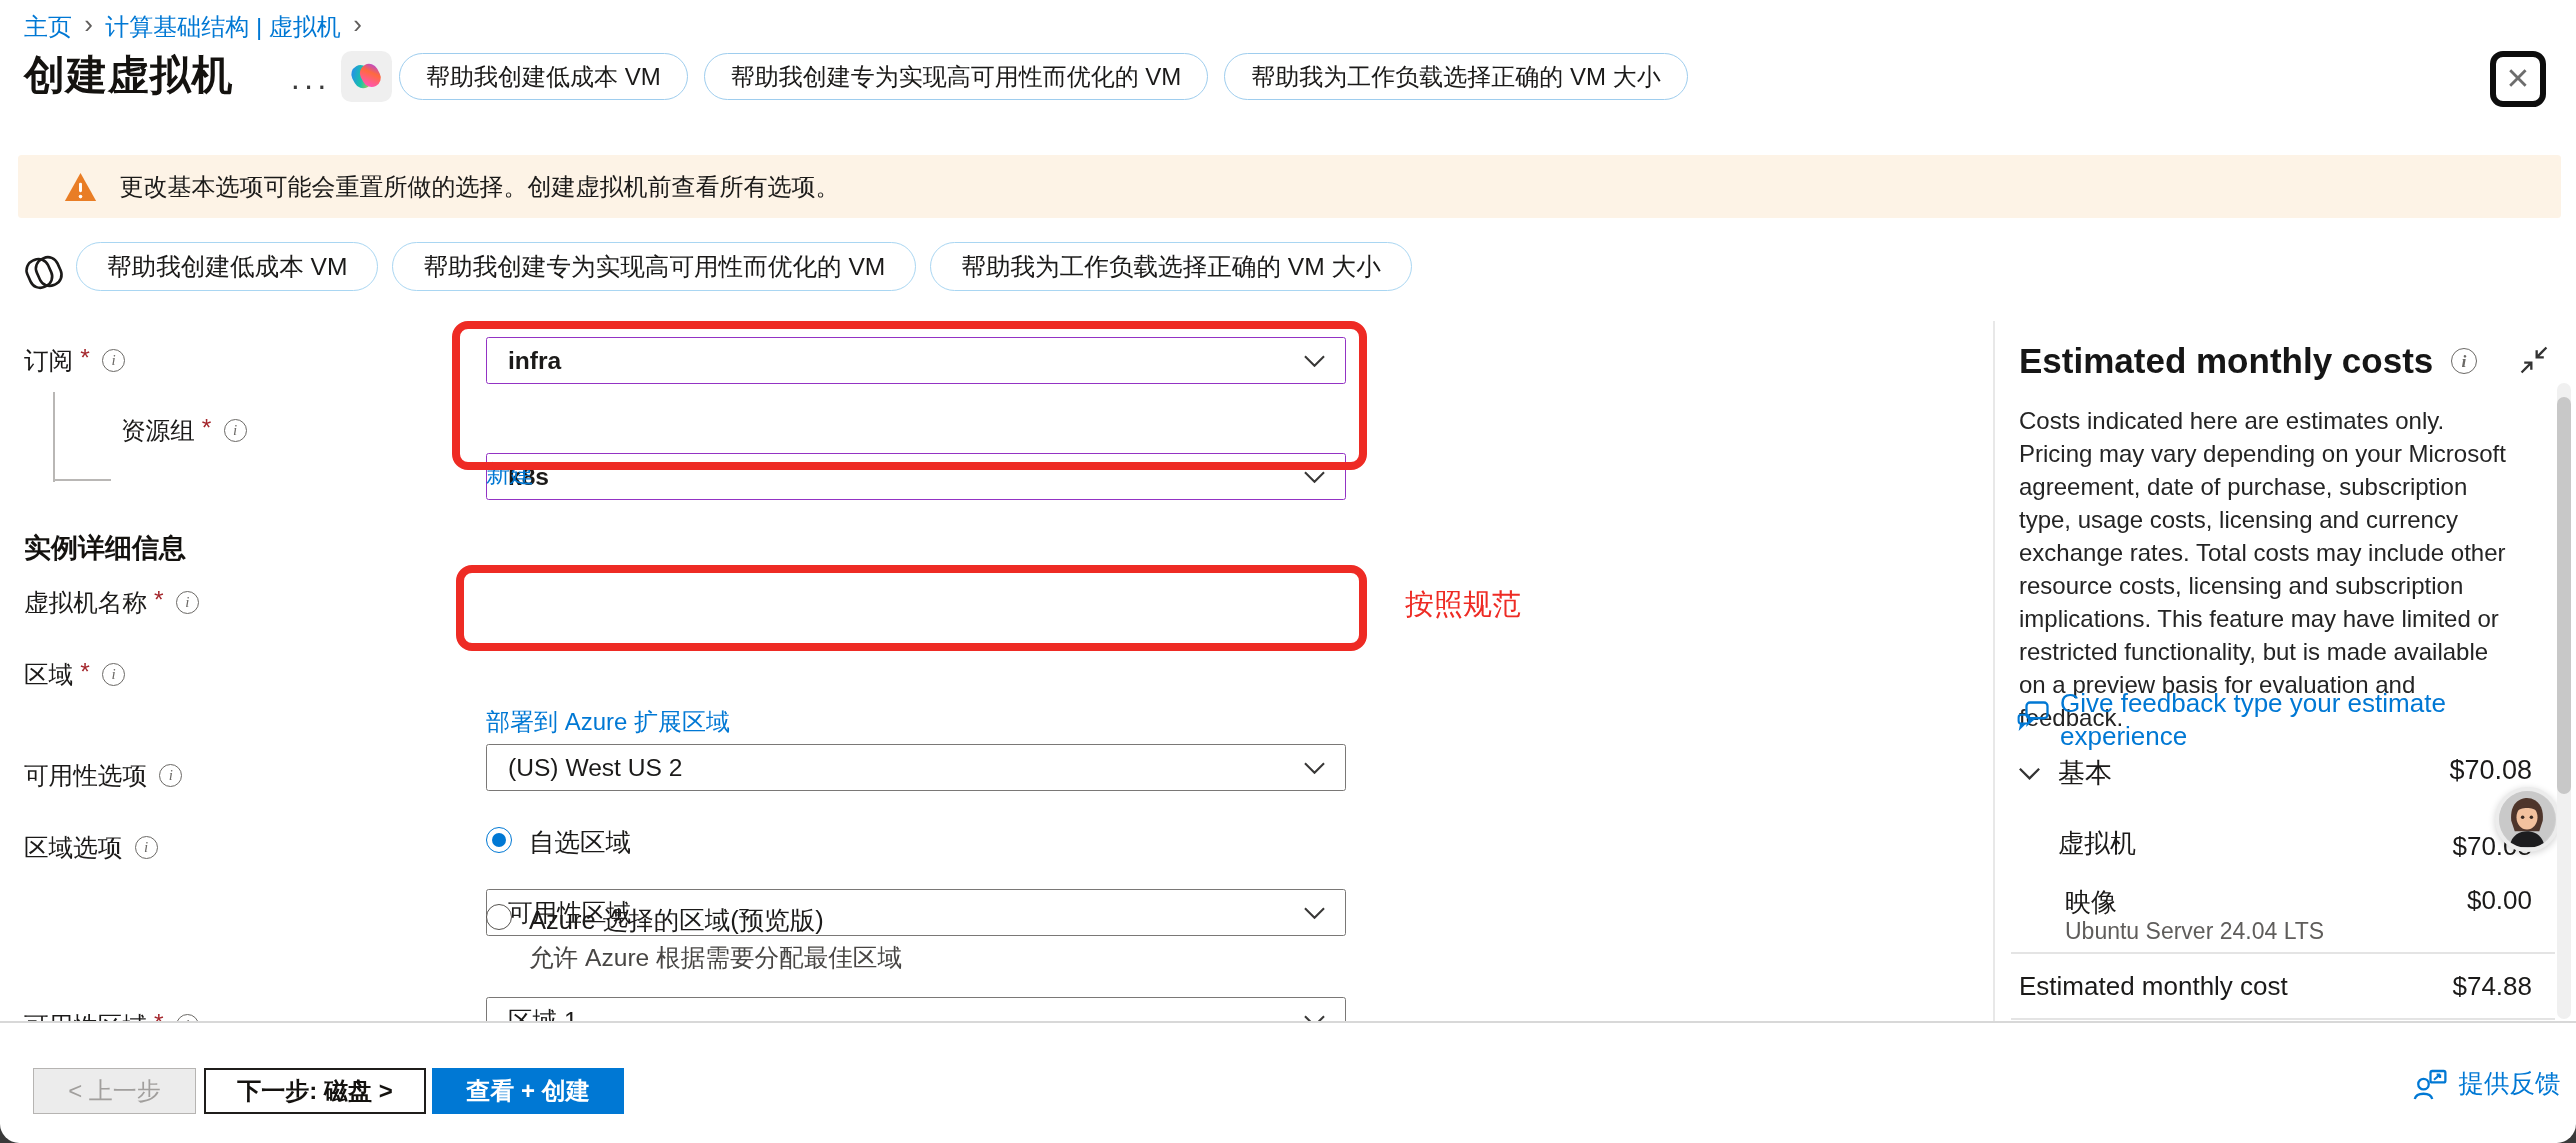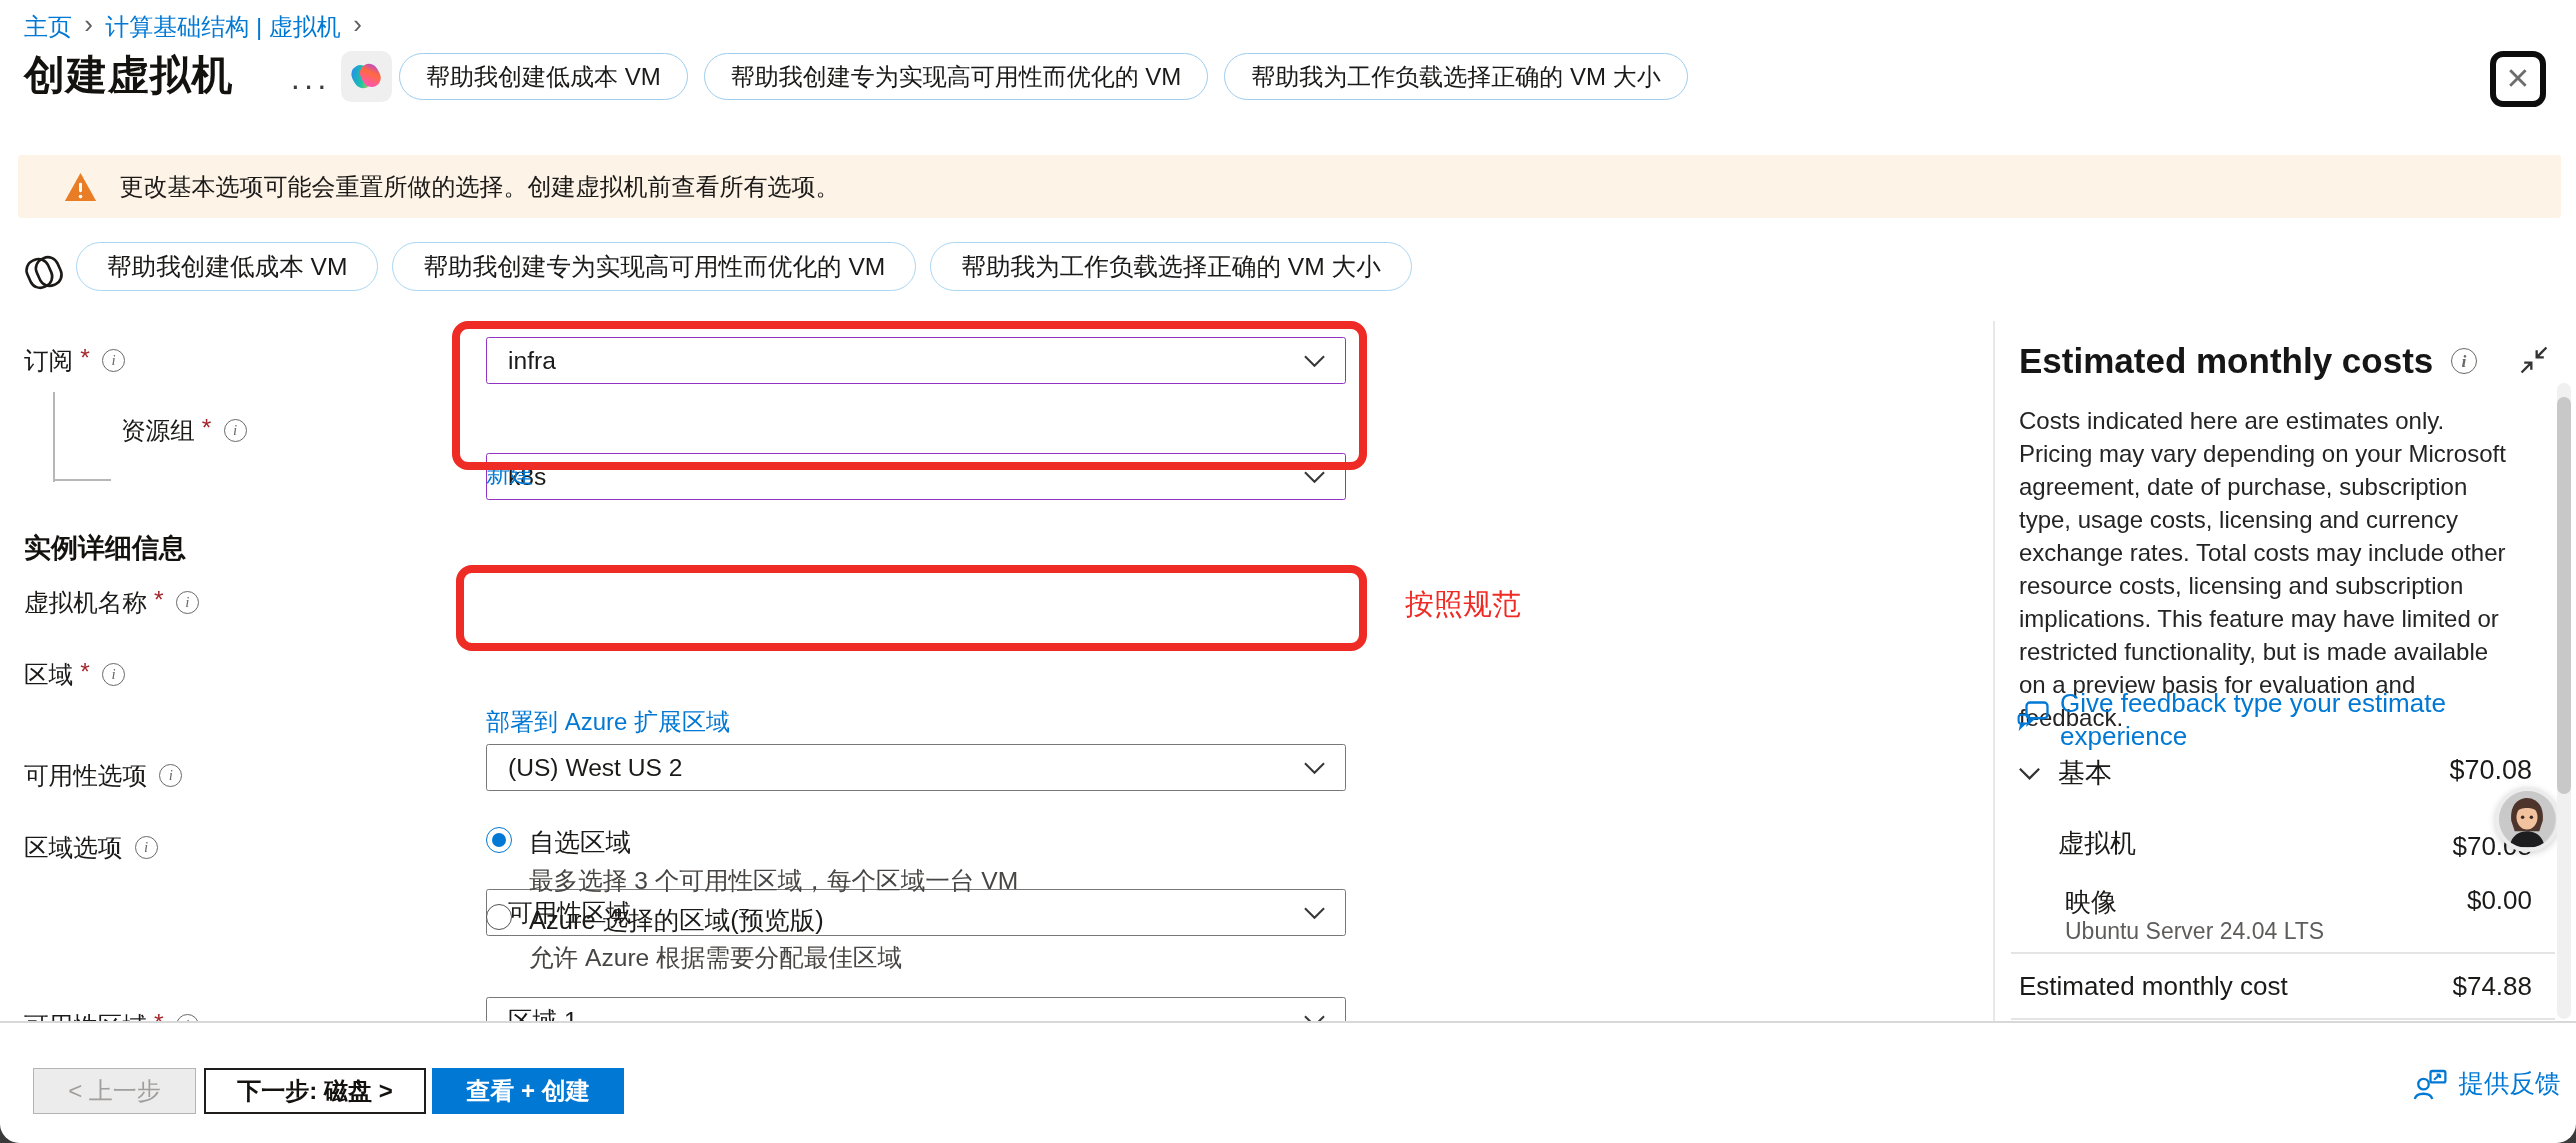--- a/index.html
+++ b/index.html
@@ -27,21 +27,21 @@
 
   
   .banner { left:17.6px; top:155px; width:2543px; height:63px; background:#fdf3e6; border-radius:3.5px; display:flex; align-items:center; padding-left:46px; gap:23px; }
   .banner-text { font-size:24px; color:#1b1a19; }
 
   
   .field-label { display:flex; align-items:center; gap:7px; font-size:24.6px; color:#1b1a19; }
   .star { color:#a4262c; font-size:24.6px; transform:translateY(-3.5px); }
   .info { width:23px; height:23px; border:1.8px solid #6b6966; border-radius:50%; color:#6b6966; font-size:15px; display:inline-flex; align-items:center; justify-content:center; font-style:italic; font-family:"Liberation Serif",serif; margin-left:5.3px; cursor:pointer; }
   .select, .textinput { width:860px; height:47px; border:1.8px solid #7a7876; border-radius:2.6px; background:#fff; display:flex; align-items:center; padding:0 21px; font-size:24.6px; color:#1b1a19; cursor:pointer; position:relative; }
-  .purple { border-color:#9333c4; }
+  .purple { border-color:#9333c4;font-weight:bold; }
   .chev { position:absolute; right:19.3px; top:50%; transform:translateY(-50%); }
   .link { color:#0078d4; font-size:24px; cursor:pointer; }
   .section-heading { font-size:27px; font-weight:bold; color:#14120f; }
   .conn { background:#b9b7b5; }
   .check { position:absolute; right:19.3px; color:#15a215; font-size:30px; }
 
   .radio-outer { width:26px; height:26px; border-radius:50%; border:1.8px solid #0078d4; display:flex; align-items:center; justify-content:center; cursor:pointer; background:#fff; }
   .radio-outer.unsel { border-color:#55524f; }
   .radio-dot { width:14px; height:14px; border-radius:50%; background:#0078d4; }
   .radio-label { font-size:25.5px; color:#1b1a19; cursor:pointer; }
@@ -202,21 +202,20 @@
   </div>
 
   <div class="abs field-label" style="left:24px; top:831px;">
     <span>区域选项</span>
     <span class="info">i</span>
   </div>
   <div class="abs radio-outer" style="left:486px; top:827px;">
       <div class="radio-dot"></div>
     </div>
   <div class="abs radio-label" style="left:529px; top:825px;">自选区域</div>
-  <div class="abs radio-desc" style="left:529px; top:864px;">最多选择 3 个可用性区域，每个区域一台 VM</div>
 
   <div class="abs radio-outer unsel" style="left:486px; top:904px;"></div>
   <div class="abs radio-label" style="left:529px; top:903px;">Azure 选择的区域(预览版)</div>
   <div class="abs radio-desc" style="left:529px; top:941px;">允许 Azure 根据需要分配最佳区域</div>
 
   <div class="abs clipwrap">
     <div class="abs field-label" style="left:24px; top:19.3px;">
       <span>可用性区域</span>
         <span class="star">*</span>
       <span class="info">i</span>

